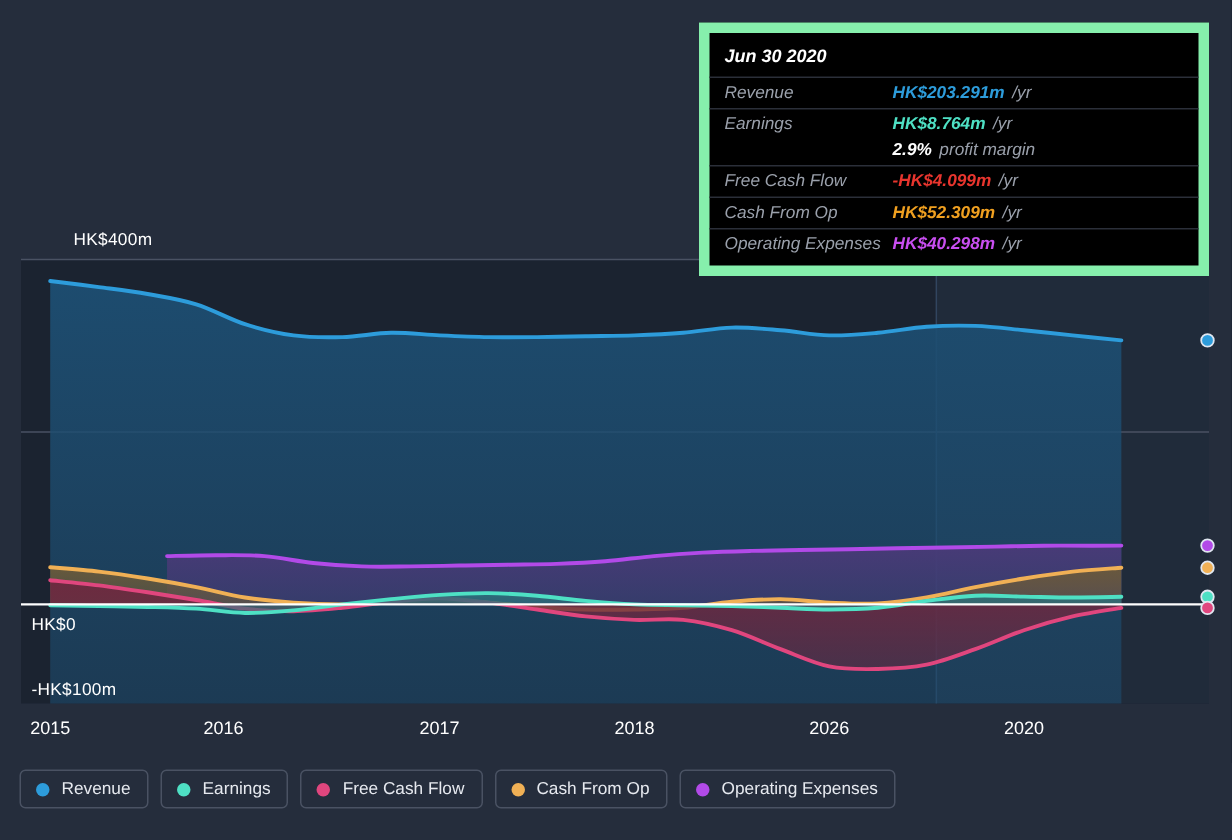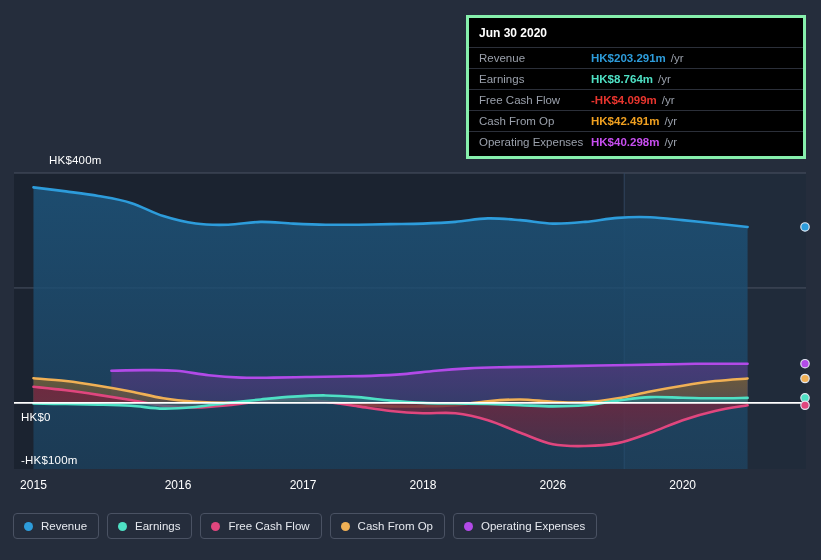--- a/index.html
+++ b/index.html
@@ -35,25 +35,26 @@
     position:absolute;top:0;
     font-size:12px;color:#ffffff;
     transform:translateX(-50%);
     white-space:nowrap;
   }
 
   
   .tooltip{
     position:absolute;left:466px;top:15px;width:340px;
     background:#000000;
-    border:3px solid #86efac;
+    border:7px solid #86efac;
     box-sizing:border-box;
     padding:8px 0 4px 0;
     z-index:20;
     font-size:11.5px;
+    font-style:italic;
   }
   .tt-title{
     font-weight:bold;font-size:12px;color:#ffffff;
     padding:0 10px 7px 10px;
   }
   .tt-row{
     display:flex;align-items:baseline;
     padding:4px 10px 4px 10px;
     border-top:1px solid #2b2f39;
   }
@@ -147,45 +148,49 @@
         <circle cx="805" cy="223.71711067961166" r="4.2" fill="#b24ae8" stroke="#dfe6f0" stroke-width="1.2"></circle>
       </svg>
   </div>
 
   <div class="ylabel y400">HK$400m</div>
   <div class="ylabel y0">HK$0</div>
   <div class="ylabel yneg">-HK$100m</div>
 
   <div class="xaxis" id="xaxis">
       <div class="xtick" style="left: 33.4754px;">2015</div>
-      <div class="xtick" style="left: 178px; text-align: right;">2016</div>
-      <div class="xtick" style="left: 303px;">2017</div>
+      <div class="xtick" style="left: 149px; text-align: right;">2016</div>
+      <div class="xtick" style="left: 293px;">2017</div>
       <div class="xtick" style="left: 422.984px;">2018</div>
       <div class="xtick" style="left: 552.82px;">2026</div>
       <div class="xtick" style="left: 682.656px;">2020</div>
     </div>
 
   <div class="tooltip">
     <div class="tt-title">Jun 30 2020</div>
     <div id="tooltip-rows">
         <div class="tt-row">
           <div class="tt-label">Revenue</div>
           <div><span class="tt-val" style="color: rgb(45, 156, 219);">HK$203.291m</span><span class="tt-unit">/yr</span></div>
         </div>
         <div class="tt-row">
           <div class="tt-label">Earnings</div>
           <div><span class="tt-val" style="color: rgb(78, 224, 196);">HK$8.764m</span><span class="tt-unit">/yr</span></div>
         </div>
+        <div class="tt-row sub">
+          <div class="tt-label"></div>
+          <div><span class="tt-val" style="color: rgb(255, 255, 255);">2.9%</span><span class="tt-sublabel">profit margin</span></div>
+        </div>
         <div class="tt-row">
           <div class="tt-label">Free Cash Flow</div>
           <div><span class="tt-val" style="color: rgb(232, 53, 46);">-HK$4.099m</span><span class="tt-unit">/yr</span></div>
         </div>
         <div class="tt-row">
           <div class="tt-label">Cash From Op</div>
-          <div><span class="tt-val" style="color: rgb(240, 160, 32);">HK$42.491m</span><span class="tt-unit">/yr</span></div>
+          <div><span class="tt-val" style="color: rgb(240, 160, 32);">HK$52.309m</span><span class="tt-unit">/yr</span></div>
         </div>
         <div class="tt-row">
           <div class="tt-label">Operating Expenses</div>
           <div><span class="tt-val" style="color: rgb(200, 78, 240);">HK$40.298m</span><span class="tt-unit">/yr</span></div>
         </div>
       </div>
   </div>
 
   <div class="legend" id="legend">
       <div class="legend-item">

